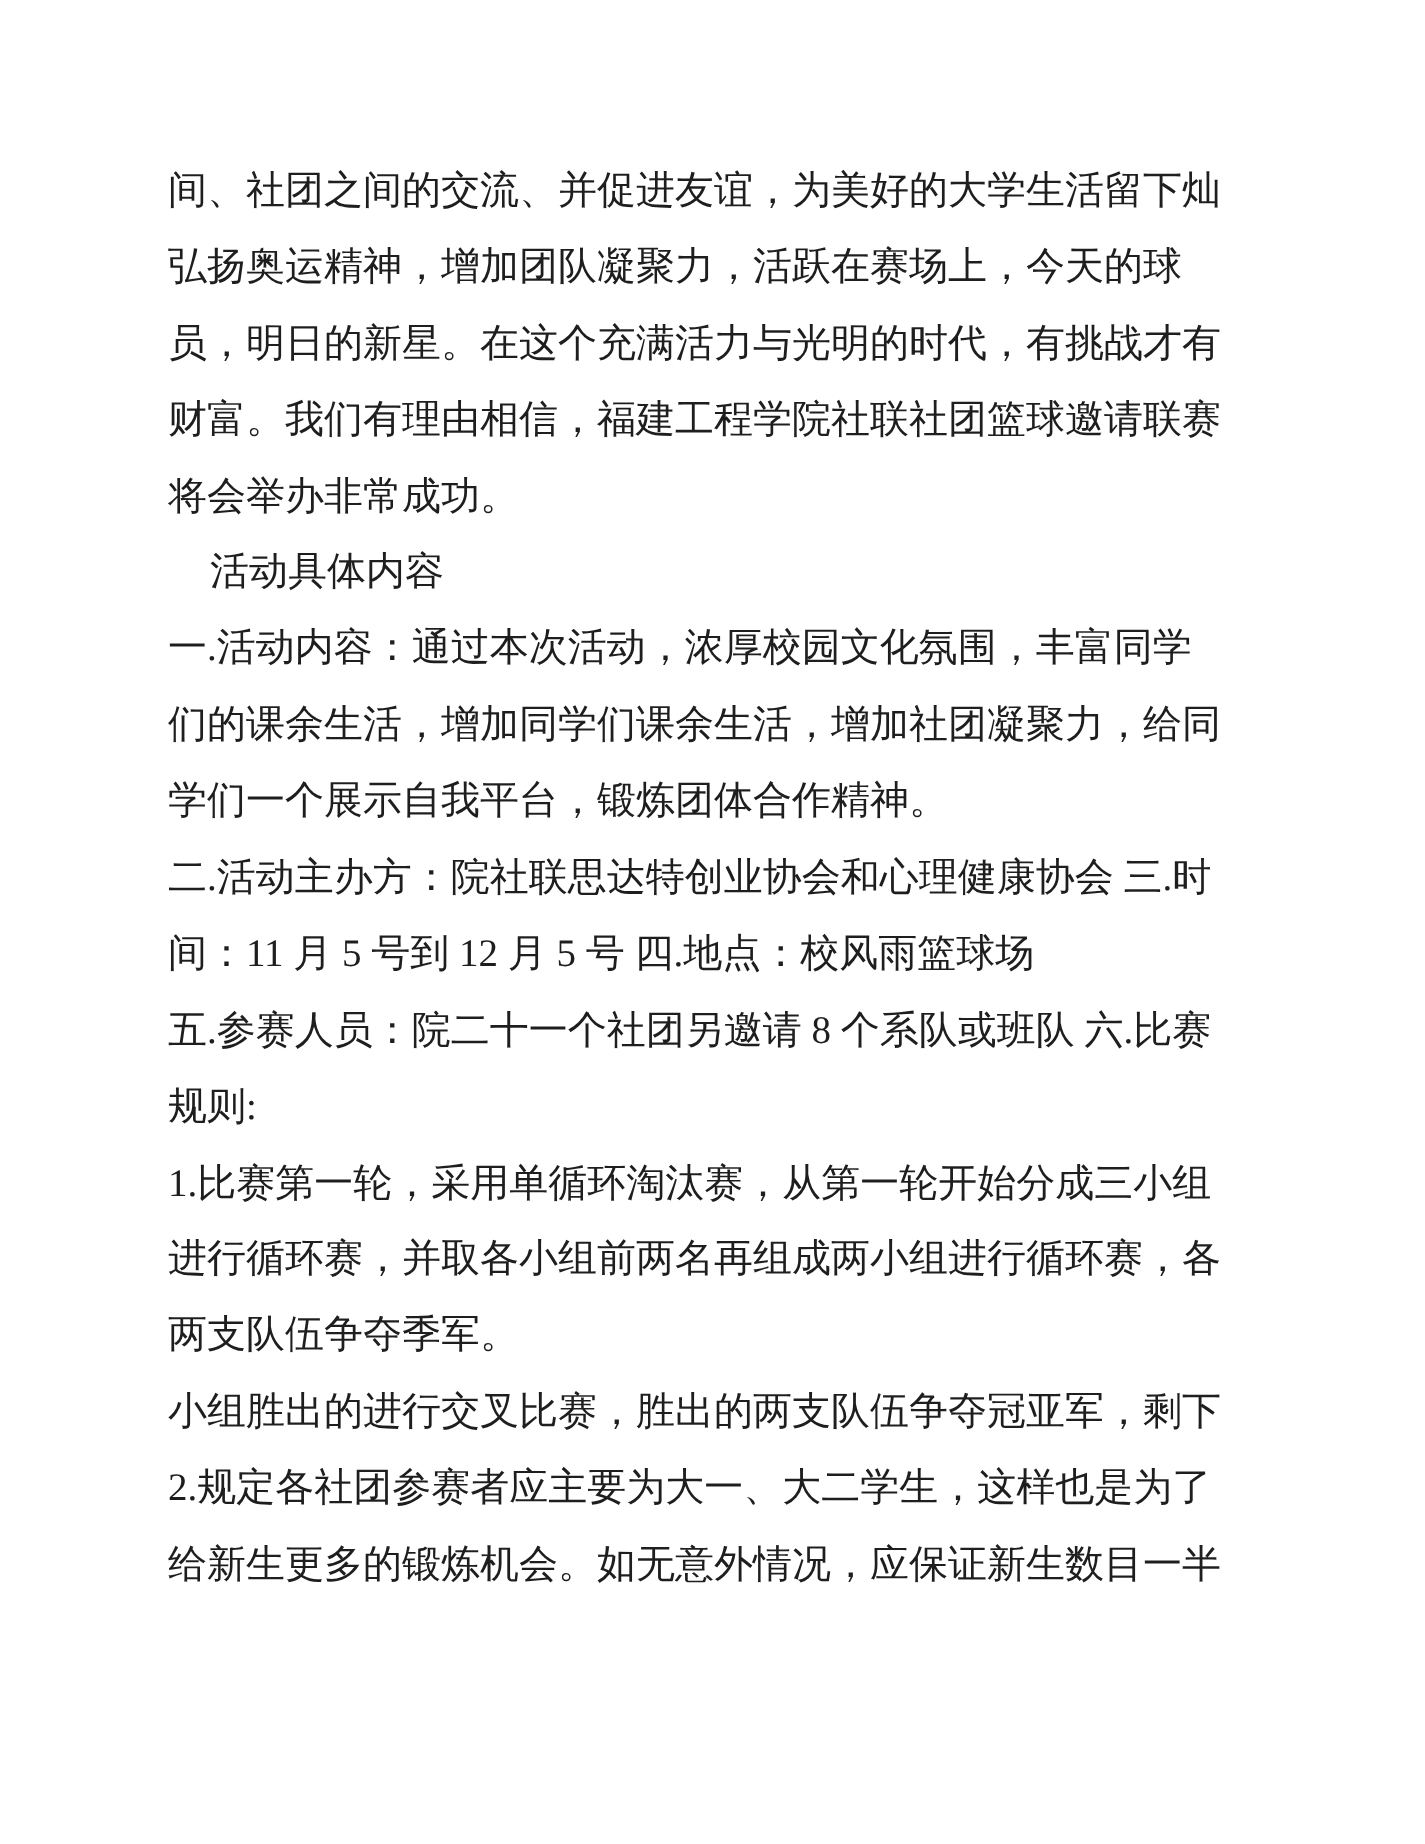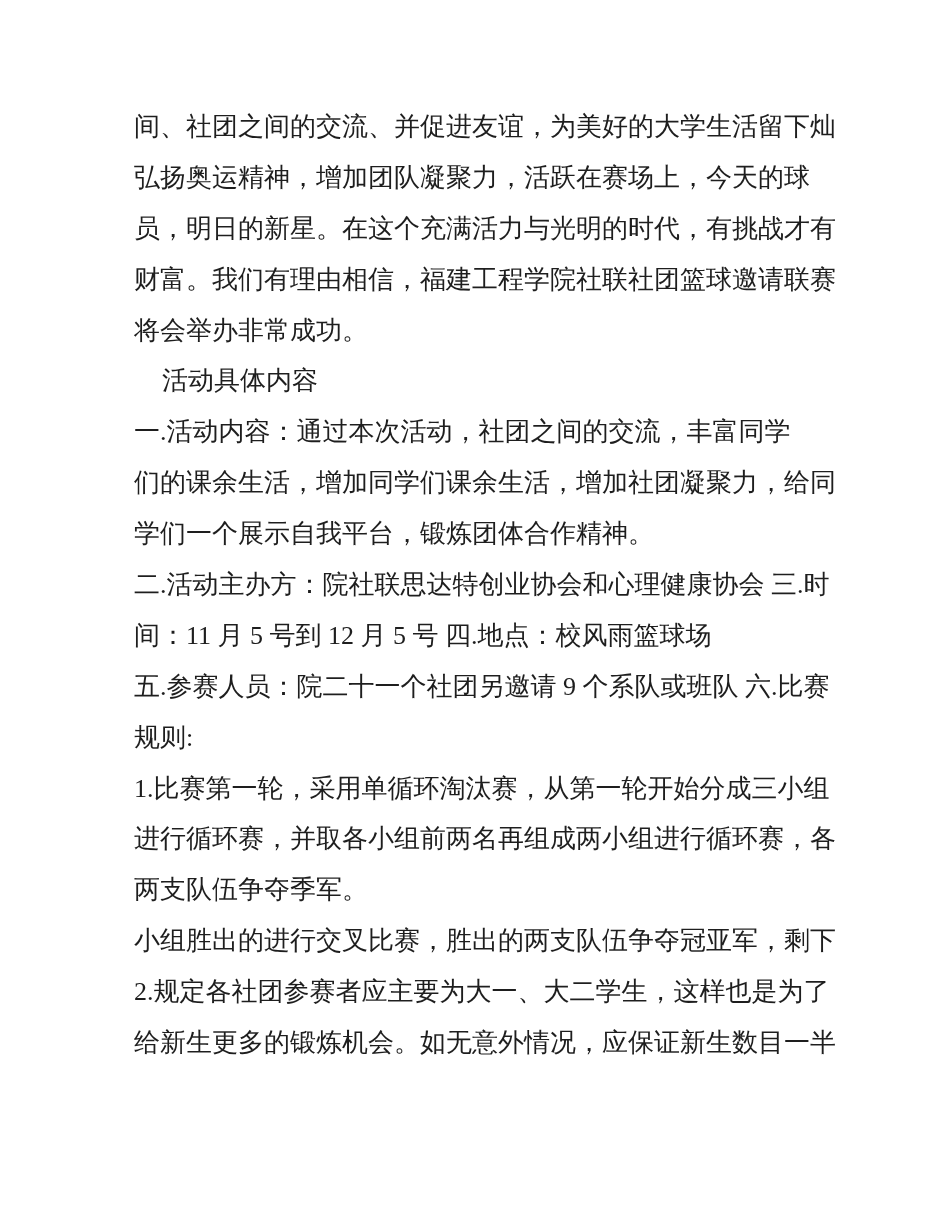--- a/index.html
+++ b/index.html
@@ -26,43 +26,42 @@
     font-family: "Liberation Serif", "DejaVu Serif", serif;
     font-size: 26px;
     color: #1e1e1e;
     font-weight: 400;
   }
   .line {
     height: 50.9px;
     line-height: 50.9px;
     white-space: pre;
     letter-spacing: 0px;
-    margin-left: 22px;
   }
   .indent-line {
     padding-left: 28px;
   }
 </style>
 </head>
 <body>
 
 <div class="page">
   <div class="text-block">
     <div class="line">间、社团之间的交流、并促进友谊，为美好的大学生活留下灿</div>
     <div class="line">弘扬奥运精神，增加团队凝聚力，活跃在赛场上，今天的球</div>
     <div class="line">员，明日的新星。在这个充满活力与光明的时代，有挑战才有</div>
     <div class="line">财富。我们有理由相信，福建工程学院社联社团篮球邀请联赛</div>
     <div class="line">将会举办非常成功。</div>
     <div class="line indent-line">活动具体内容</div>
-    <div class="line">一.活动内容：通过本次活动，社团之间的交流，丰富同学</div>
+    <div class="line">一.活动内容：通过本次活动，浓厚校园文化氛围，丰富同学</div>
     <div class="line">们的课余生活，增加同学们课余生活，增加社团凝聚力，给同</div>
     <div class="line">学们一个展示自我平台，锻炼团体合作精神。</div>
     <div class="line">二.活动主办方：院社联思达特创业协会和心理健康协会 三.时</div>
     <div class="line">间：11 月 5 号到 12 月 5 号 四.地点：校风雨篮球场</div>
-    <div class="line">五.参赛人员：院二十一个社团另邀请 9 个系队或班队 六.比赛</div>
+    <div class="line">五.参赛人员：院二十一个社团另邀请 8 个系队或班队 六.比赛</div>
     <div class="line">规则:</div>
     <div class="line">1.比赛第一轮，采用单循环淘汰赛，从第一轮开始分成三小组</div>
     <div class="line">进行循环赛，并取各小组前两名再组成两小组进行循环赛，各</div>
     <div class="line">两支队伍争夺季军。</div>
     <div class="line">小组胜出的进行交叉比赛，胜出的两支队伍争夺冠亚军，剩下</div>
     <div class="line">2.规定各社团参赛者应主要为大一、大二学生，这样也是为了</div>
     <div class="line">给新生更多的锻炼机会。如无意外情况，应保证新生数目一半</div>
   </div>
 </div>
 

